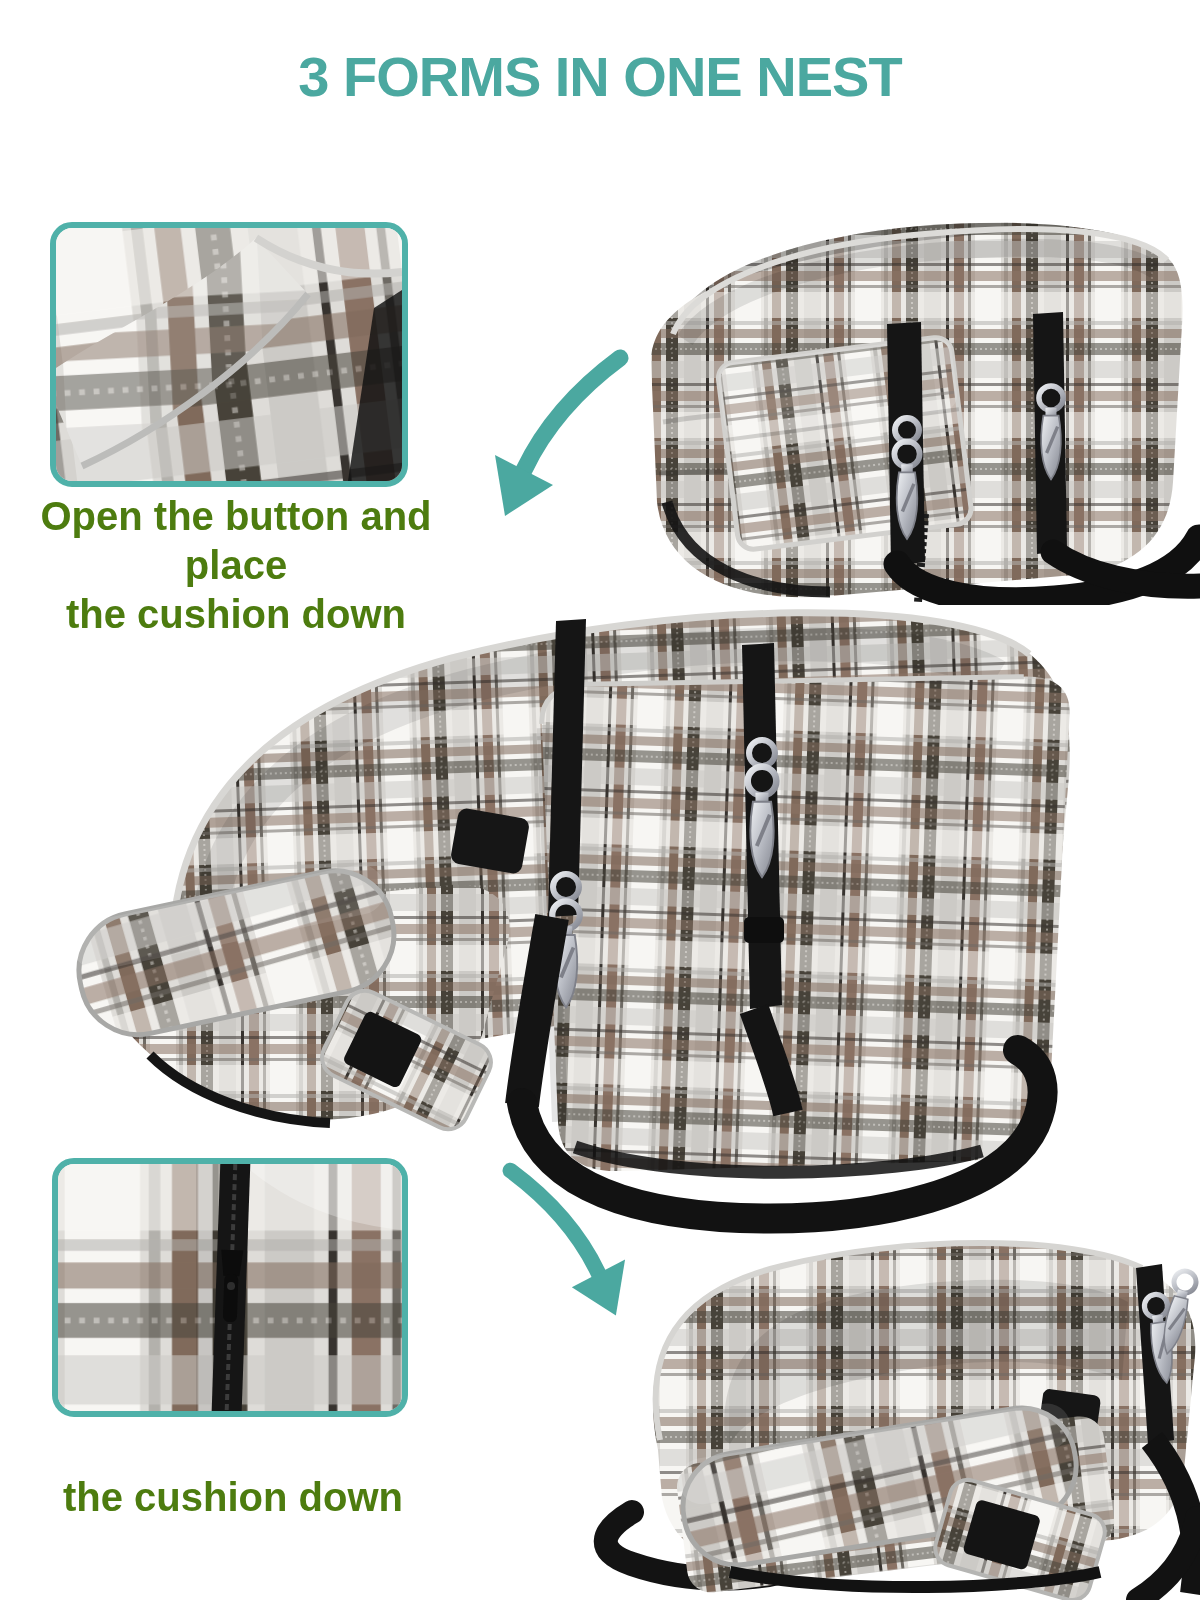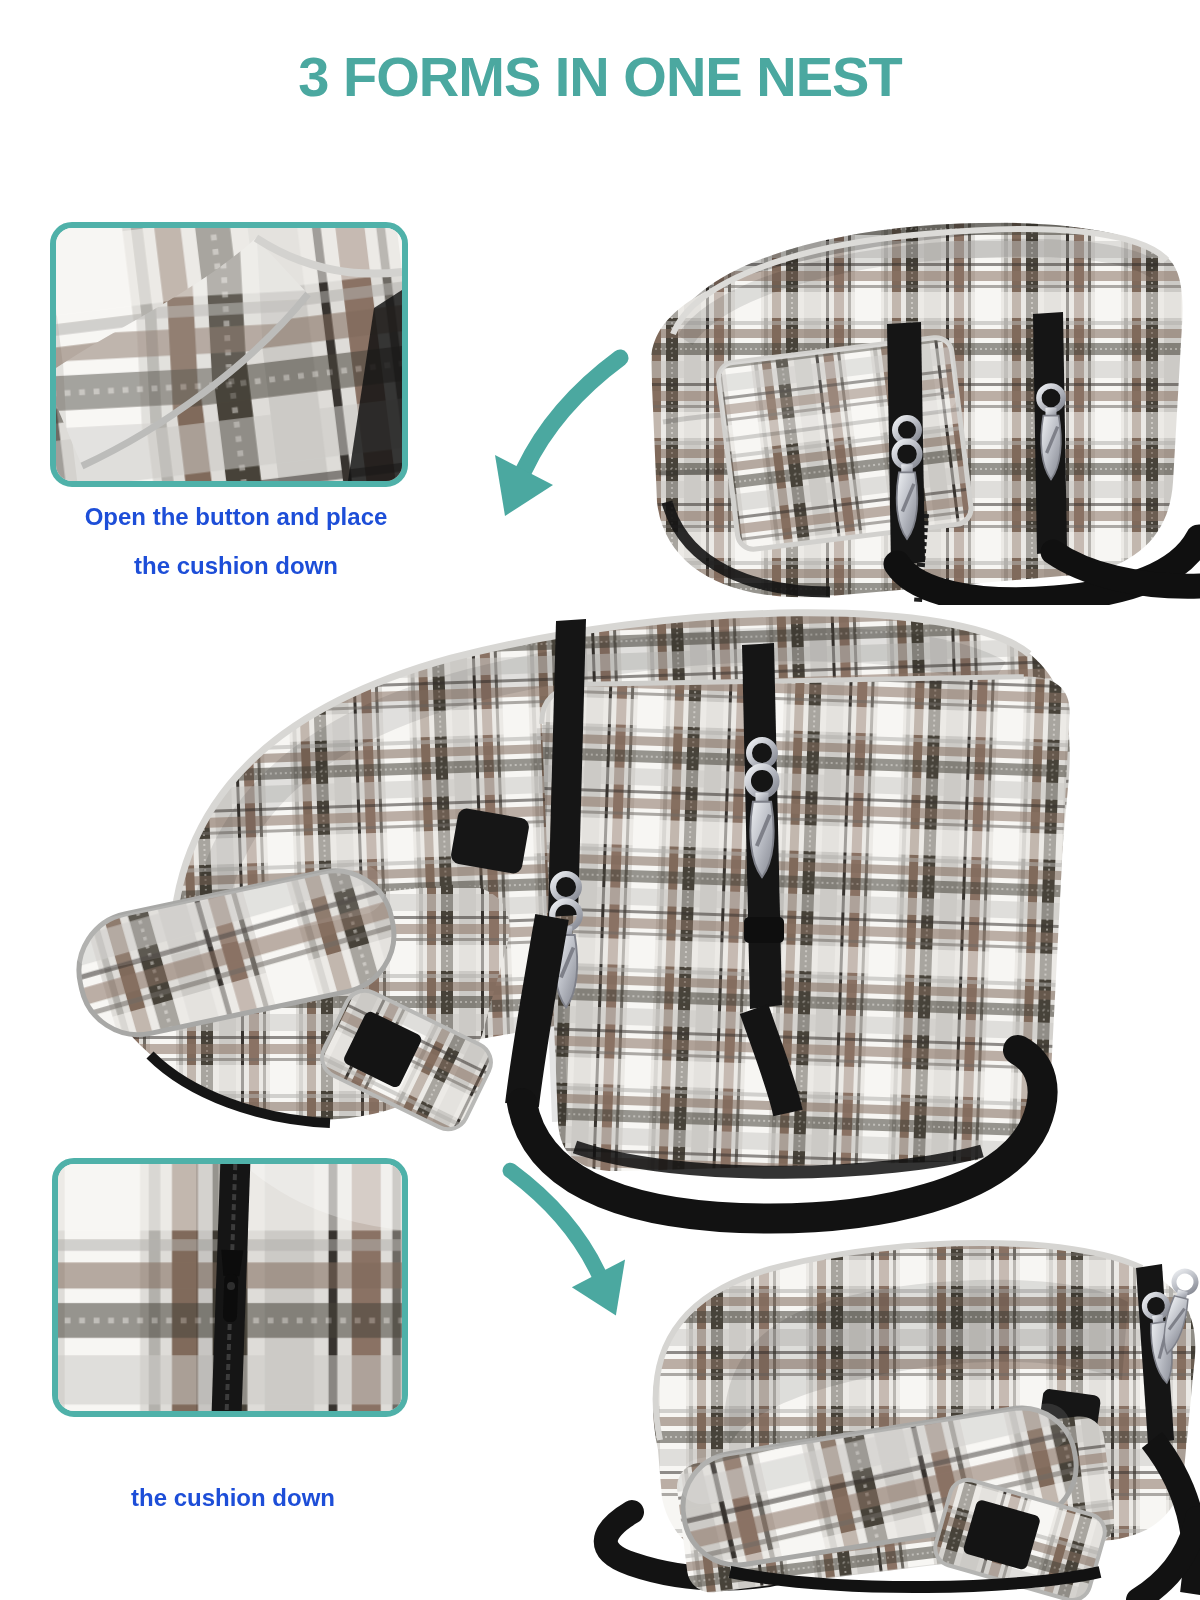--- a/index.html
+++ b/index.html
@@ -1,20 +1,20 @@
 <!DOCTYPE html>
 <html><head>
 <meta charset="utf-8">
 <style>
   html,body{margin:0;padding:0;background:#fff;}
   .canvas{position:relative;width:1200px;height:1600px;background:#fff;overflow:hidden;
           font-family:"Liberation Sans", sans-serif;}
   .title{position:absolute;left:0;top:44px;width:1200px;text-align:center;
          font-size:56px;font-weight:bold;letter-spacing:-1px;color:#4BA8A0;white-space:nowrap;}
-  .caption{position:absolute;color:#1d4ed8;font-weight:bold;font-size:24px;line-height:49px;
+  .caption{position:absolute;color:#4d7c0f;font-weight:bold;font-size:40px;line-height:49px;
            text-align:center;}
   .cap1{left:0;top:492px;width:472px;}
   .cap2{left:4px;top:1424px;width:458px;}
   .inset{position:absolute;border:6px solid #4FB1A9;border-radius:22px;overflow:hidden;background:#e8e7e4;}
   .inset svg{display:block;}
   .inset1{left:50px;top:222px;width:346px;height:253px;}
   .inset2{left:52px;top:1158px;width:344px;height:247px;}
   .ph{position:absolute;}
   .ph svg{display:block;width:100%;height:100%;}
   .ph1{left:615px;top:172px;width:585px;height:433px;}

